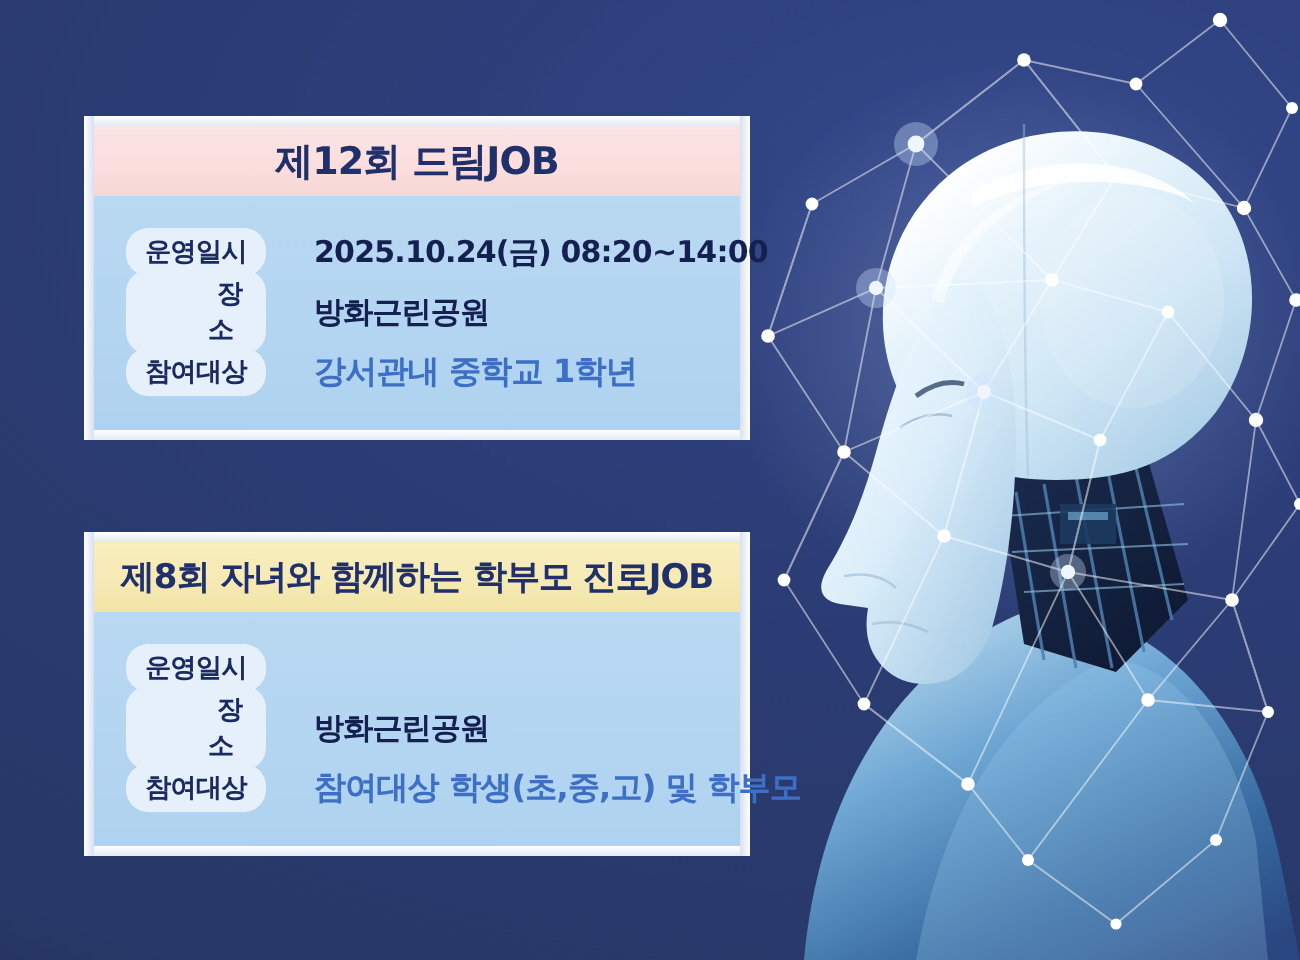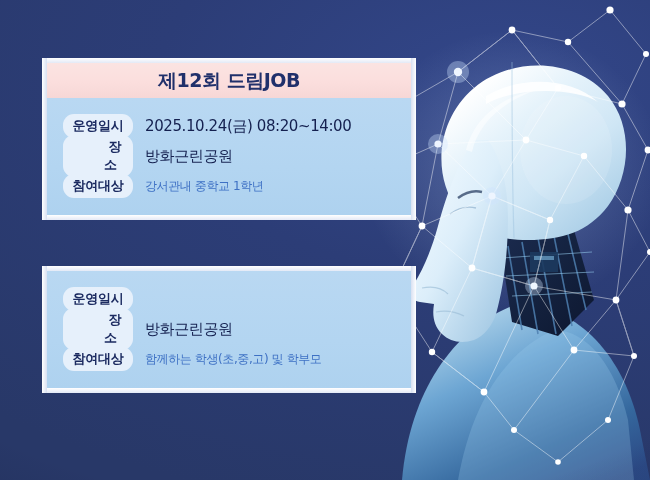--- a/index.html
+++ b/index.html
@@ -37,21 +37,21 @@
     left: 362px;
     top: 0;
     width: 288px;
     height: 480px;
   }
   .art svg { display:block; width:100%; height:100%; }
 
   
   .card {
     position: absolute;
-    width: 364px;
+    width: 323px;
     box-sizing: border-box;
   }
   #card-1 { left: 47px; top: 63px; }
   #card-2 { left: 47px; top: 271px; }
 
   
   .card .frame-top,
   .card .frame-bottom {
     position: absolute;
     left: -5px;
@@ -116,30 +116,30 @@
     color: #1b2a60;
     font-size: 13px;
     font-weight: 700;
     text-align: center;
     padding: 3px 0;
     letter-spacing: -0.3px;
     border-radius: 11px;
   }
   .row-label.spaced { letter-spacing: 9px; text-indent: 9px; padding-left: 34px; }
   .row-value {
-    margin-left: 12px;
+    margin-left: 24px;
     font-size: 15px;
-    font-weight: 400;
+    font-weight: 700;
     color: #14204f;
     letter-spacing: -0.4px;
     white-space: nowrap;
   }
   .row-value.accent {
     color: #3d70c4;
-    font-size: 12px;
+    font-size: 16px;
   }
 </style>
 </head>
 <body>
 
 <div id="poster">
 
   <div class="bg-base"></div>
 
   <div class="art">
@@ -316,29 +316,30 @@
       </div>
     </div>
   </div>
 
   <div class="card" id="card-2">
     <div class="frame-top"></div>
     <div class="frame-bottom"></div>
     <div class="frame-left"></div>
     <div class="frame-right"></div>
 
+    <div class="card-header">제8회 자녀와 함께하는 학부모 진로JOB</div>
 
     <div class="card-body">
       <div class="info-row">
         <span class="row-label">운영일시</span>
       </div>
       <div class="info-row">
         <span class="row-label spaced">장소</span>
         <span class="row-value">방화근린공원</span>
       </div>
       <div class="info-row">
         <span class="row-label">참여대상</span>
-        <span class="row-value accent">함께하는 학생(초,중,고) 및 학부모</span>
+        <span class="row-value accent">참여대상 학생(초,중,고) 및 학부모</span>
       </div>
     </div>
   </div>
 
 </div>
 
 </body></html>

